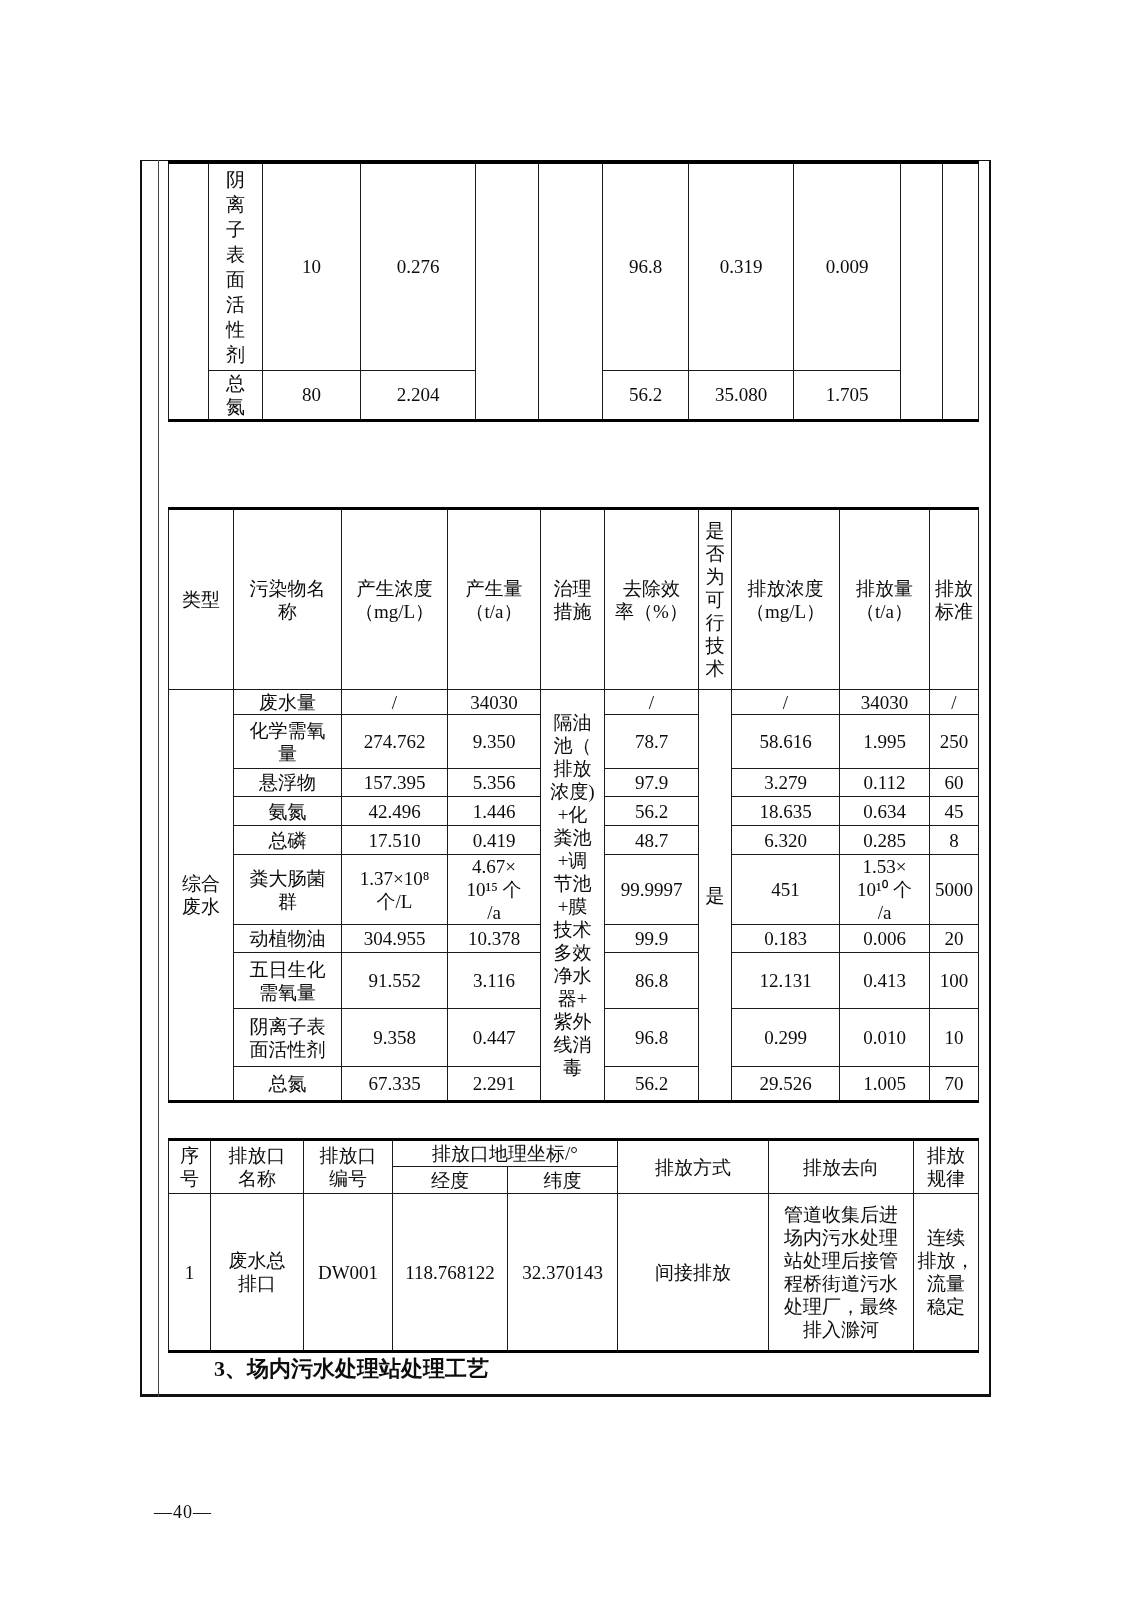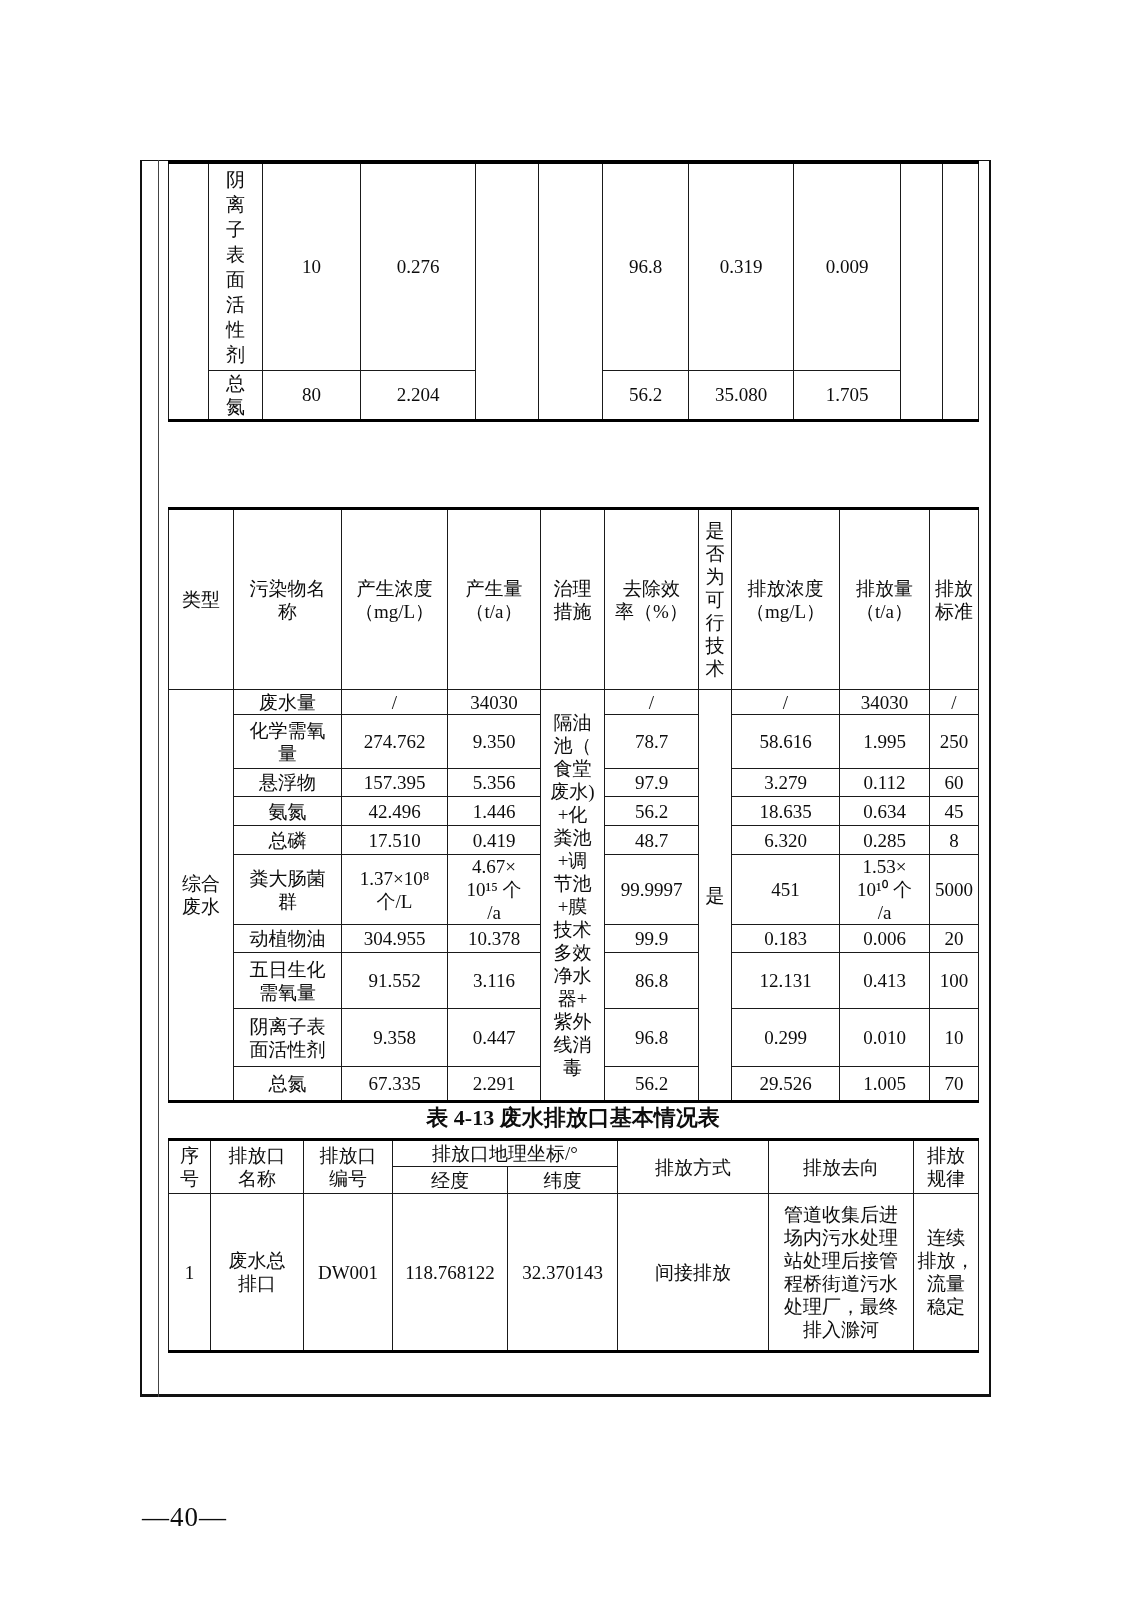--- a/index.html
+++ b/index.html
@@ -39,22 +39,22 @@
     position:absolute; left:168px; width:810px; text-align:center;
     font-size:22px; font-weight:bold; line-height:26px;
   }
   .title-412 { top:471px; }
   .title-413 { top:1105px; }
   .heading3 {
     position:absolute; left:214px; top:1355px; width:700px;
     font-size:22px; font-weight:bold; line-height:28px;
   }
   .page-num {
-    position:absolute; left:142px; top:1502px;
-    font-size:27px; letter-spacing:1px;
+    position:absolute; left:154px; top:1502px;
+    font-size:18px; letter-spacing:1px;
   }
 </style>
 </head>
 <body>
 
 <div class="page">
 
   <div class="frame"></div>
   <div class="left-rule"></div>
 
@@ -146,21 +146,21 @@
 （t/a）</td>
       <td>排放
 标准</td>
     </tr>
     <tr style="height:25px">
       <td rowspan="10">综合
 废水</td>
       <td>废水量</td>
       <td>/</td>
       <td>34030</td>
-      <td rowspan="10" class="treat-cell"><div class="treat-inner">隔油池（食堂废水)+化粪池+调节池+膜技术多效净水器+紫外线消毒</div></td>
+      <td rowspan="10" class="treat-cell"><div class="treat-inner">隔油池（排放浓度)+化粪池+调节池+膜技术多效净水器+紫外线消毒</div></td>
       <td>/</td>
       <td rowspan="10">是</td>
       <td>/</td>
       <td>34030</td>
       <td>/</td>
     </tr>
     <tr style="height:54px">
       <td>化学需氧
 量</td>
       <td>274.762</td>
@@ -246,21 +246,20 @@
       <td>67.335</td>
       <td>2.291</td>
       <td>56.2</td>
       <td>29.526</td>
       <td>1.005</td>
       <td>70</td>
     </tr>
   </tbody>
     </table>
 
-  <div class="tbl-title title-413">表 4-13 废水排放口基本情况表</div>
 
   <table class="t413">
     <colgroup>
       <col style="width:42px">
         <col style="width:93px">
         <col style="width:89px">
         <col style="width:115px">
       <col style="width:110px">
         <col style="width:151px">
         <col style="width:145px">
@@ -299,16 +298,17 @@
 处理厂，最终
 排入滁河</td>
       <td>连续
 排放，
 流量
 稳定</td>
     </tr>
   </tbody>
     </table>
 
+  <div class="heading3">3、场内污水处理站处理工艺</div>
 
   <div class="page-num">—40—</div>
 
 </div>
 
 </body></html>

